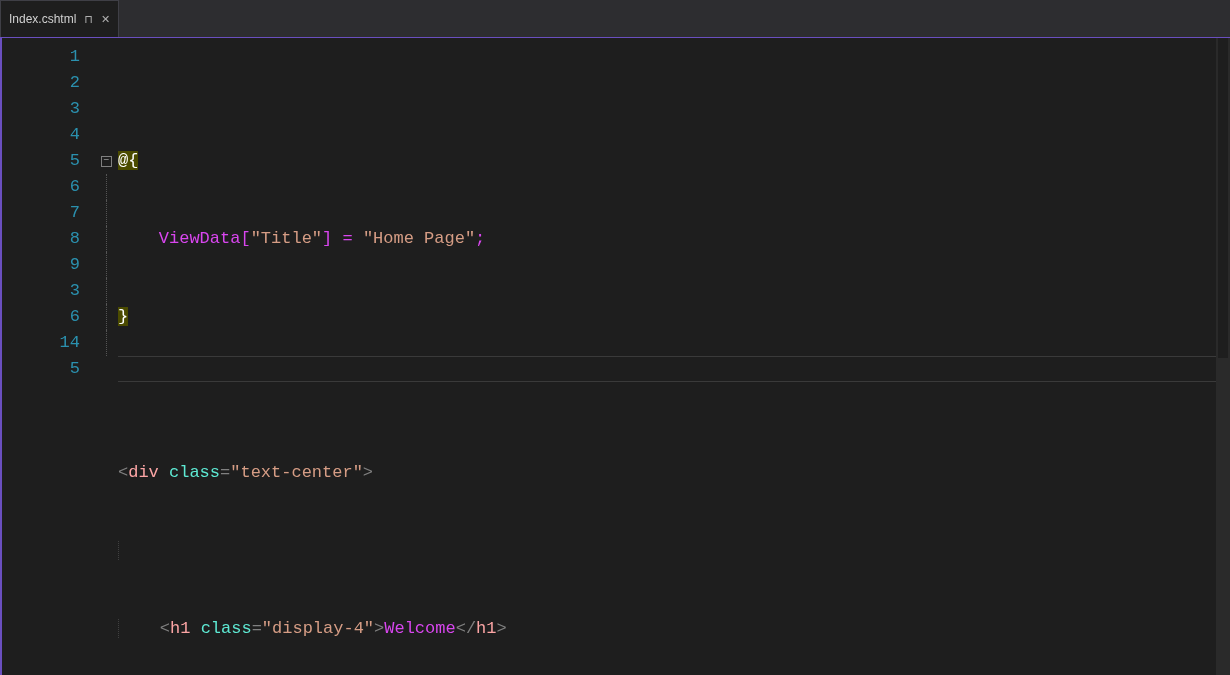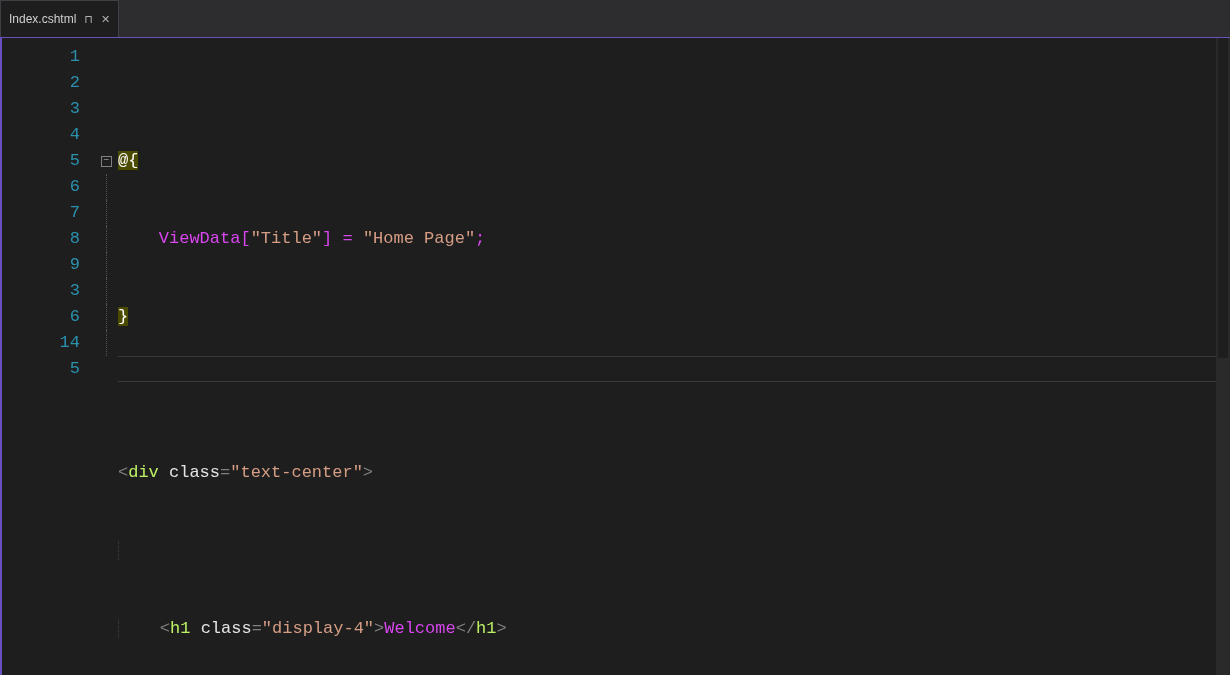--- a/index.html
+++ b/index.html
@@ -109,22 +109,22 @@
     background: #2a2a2a;
   }
   .scrollbar-v .thumb {
     position: absolute;
     left: 2px; top: 0;
     width: 10px; height: 320px;
     background: #1e1e1e;
   }
   
   .tk-bg-yellow { background: #4b4b00; color:#fff; }
-  .tk-tag { color: #bef264; }
-  .tk-attr { color: #e5e5e5; }
+  .tk-tag { color: #fca5a5; }
+  .tk-attr { color: #5eead4; }
   .tk-op { color: #808080; }
   .tk-str { color: #d69d85; }
   .tk-txt { color: #d946ef; }
   .indent-guide { border-left: 1px dotted #404040; }
 </style>
 </head>
 <body>
 
 <div class="tab-bar">
   <div class="tab">

